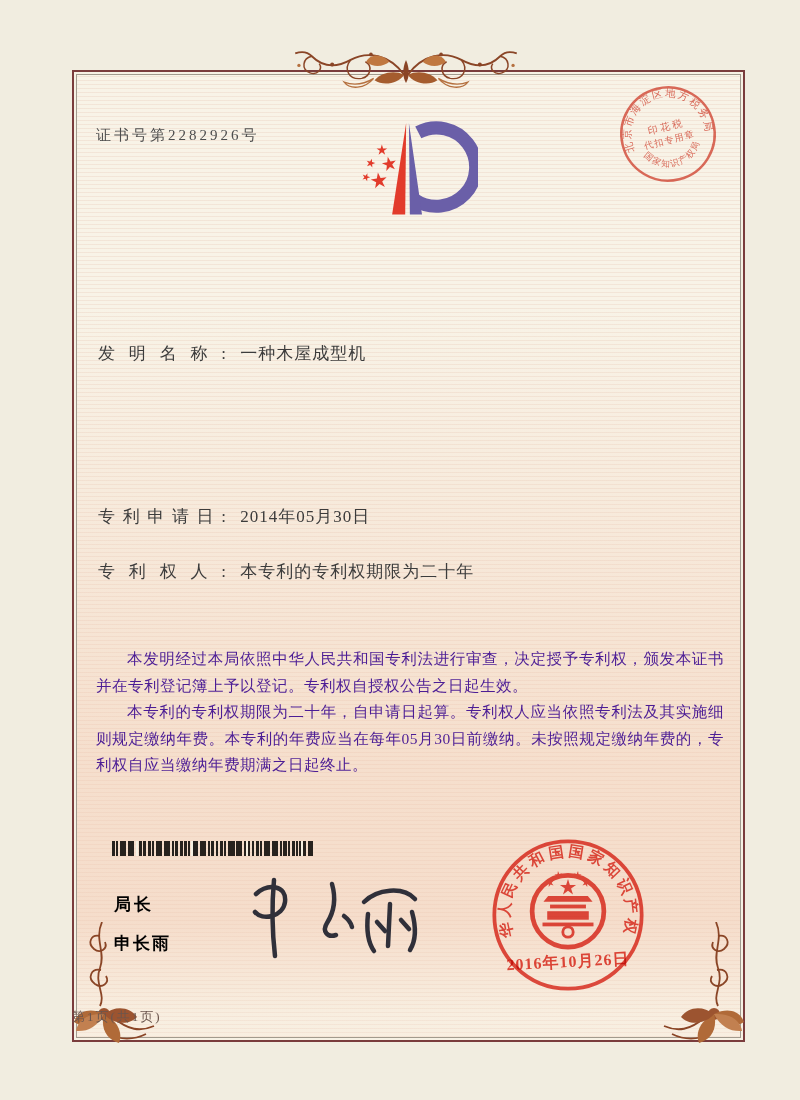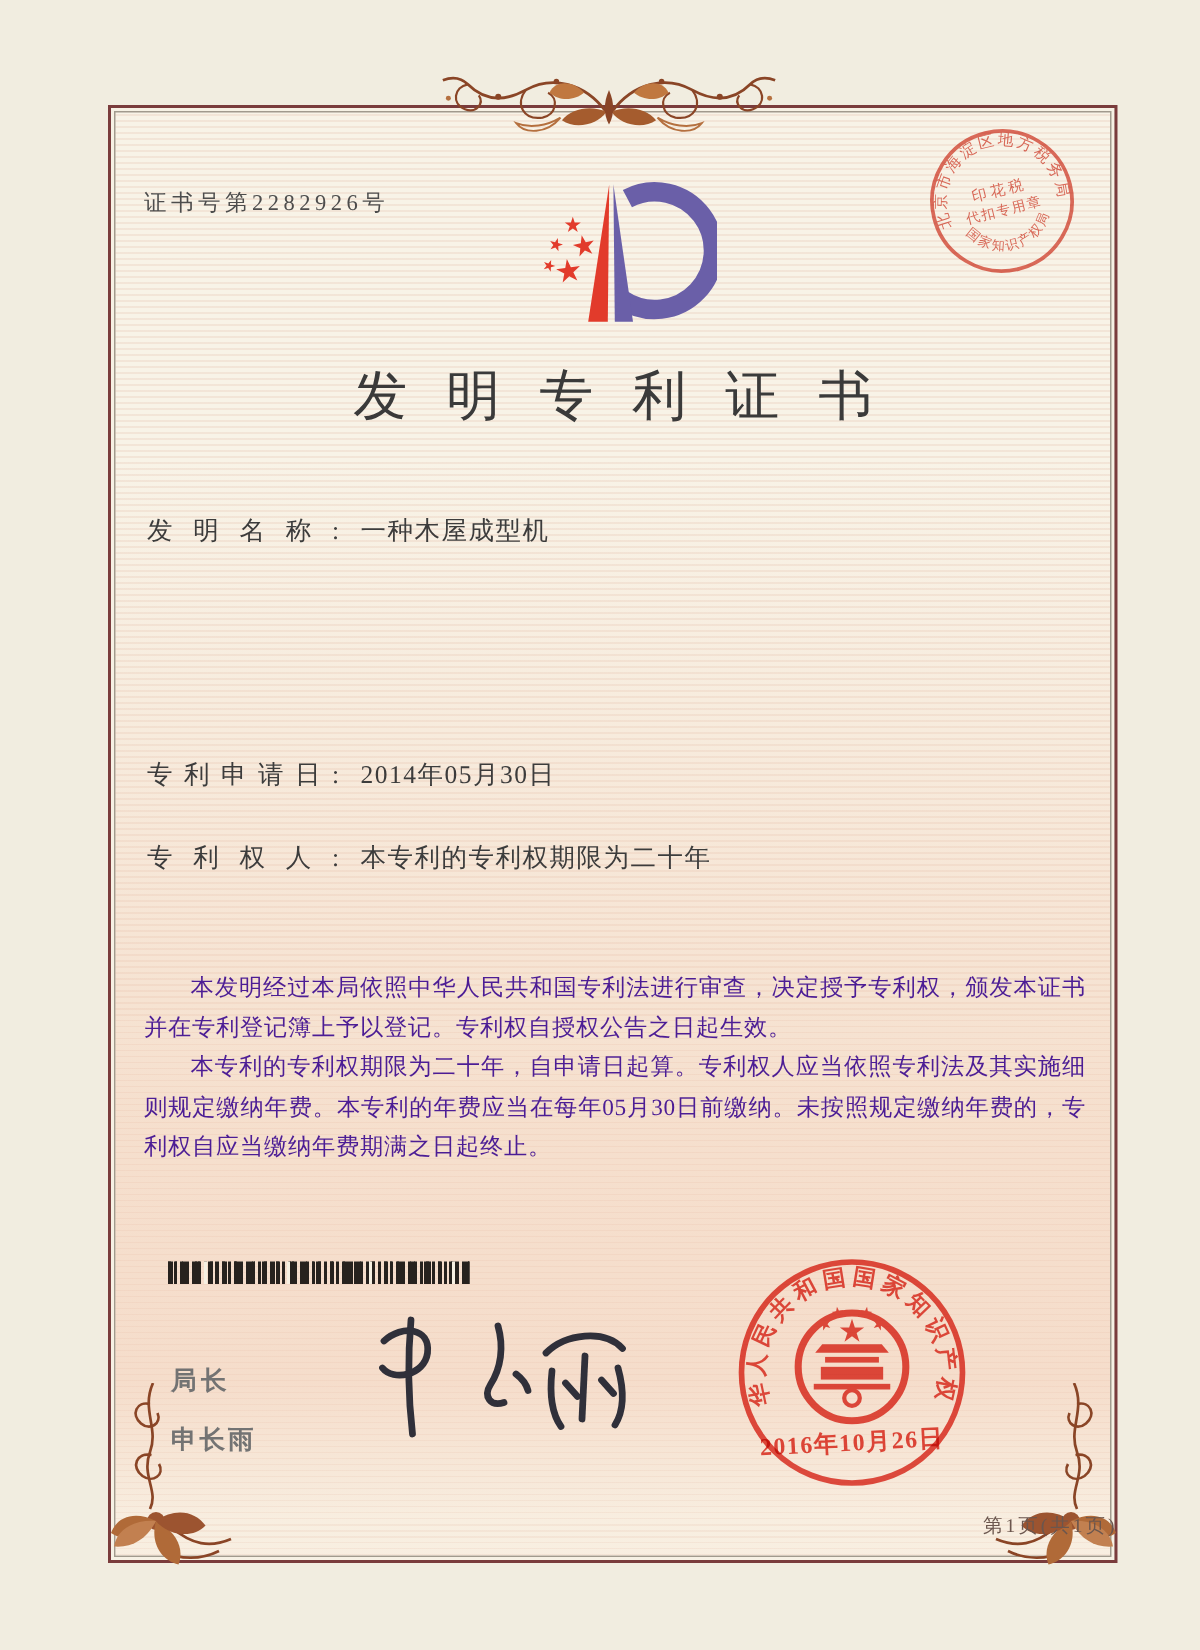--- a/index.html
+++ b/index.html
@@ -72,38 +72,38 @@
       repeating-linear-gradient(90deg, rgba(248,243,231,0) 0 24px, #f6f0e2 24px 26px, rgba(248,243,231,0) 26px 55px),
       repeating-linear-gradient(90deg,#27221e 0 2px, transparent 2px 4px),
       repeating-linear-gradient(90deg,#27221e 0 3px, transparent 3px 9px),
       repeating-linear-gradient(90deg, transparent 0 5px, #27221e 5px 6px, transparent 6px 13px);
   }
 
   
   .officer {
     position:absolute; left:114px; top:893px;
     font-family:"Liberation Sans","DejaVu Sans",sans-serif;
-    font-weight:bold; font-size:17px; color:#737373; letter-spacing:3px;margin-top:16px;
+    font-weight:bold; font-size:17px; color:#000000; letter-spacing:3px;
   }
   .officer .name { margin-top:16px; letter-spacing:2px; }
   .signature { position:absolute; left:228px; top:872px; width:200px; height:92px; }
 
   
   .seal {
     position:absolute; left:483px; top:830px; width:170px; height:170px;
     opacity:.88; mix-blend-mode:multiply;
   }
   .seal-date {
     position:absolute; left:486px; top:952px; width:164px; text-align:center;
     font-weight:bold; font-size:16px; letter-spacing:1px; color:#e1382c;
     transform:rotate(-3deg); opacity:.9; mix-blend-mode:multiply;
   }
 
   .footer {
-    position:absolute; left:72px; top:1008px; width:673px; text-align:right;
+    position:absolute; left:72px; top:1008px; width:673px; text-align:left;
     font-size:13px; letter-spacing:2px; color:#6b564e;
   }
 
   
   .orn-top { position:absolute; left:286px; top:40px; width:240px; height:62px; }
   .orn-bl  { position:absolute; left:74px;  top:922px; width:82px; height:122px; }
   .orn-br  { position:absolute; left:662px; top:922px; width:82px; height:122px; transform:scaleX(-1); }
 
   svg text { font-family:"Liberation Sans","DejaVu Sans",sans-serif; }
 </style>
@@ -189,21 +189,20 @@
     <text font-size="12.5" letter-spacing="2.2" fill="#d94f3f">
       <textPath href="#stampTopArc" startOffset="50%" text-anchor="middle">北京市海淀区地方税务局</textPath>
     </text>
     <text font-size="10.5" letter-spacing="1.5" fill="#d94f3f">
       <textPath href="#stampBotArc" startOffset="50%" text-anchor="middle">国家知识产权局</textPath>
     </text>
     <text x="60" y="55" text-anchor="middle" font-size="12" letter-spacing="3" fill="#d94f3f">印花税</text>
     <text x="60" y="71" text-anchor="middle" font-size="11" letter-spacing="1.5" fill="#d94f3f">代扣专用章</text>
   </svg>
 
-  <div class="title">发明专利证书</div>
 
   <div class="field fy0">
     <span class="f-label">发明名称:</span>
     <span class="f-value">一种木屋成型机</span>
   </div>
   <div class="field fy3">
     <span class="f-label">专利申请日:</span>
     <span class="f-value">2014年05月30日</span>
   </div>
   <div class="field fy4">

